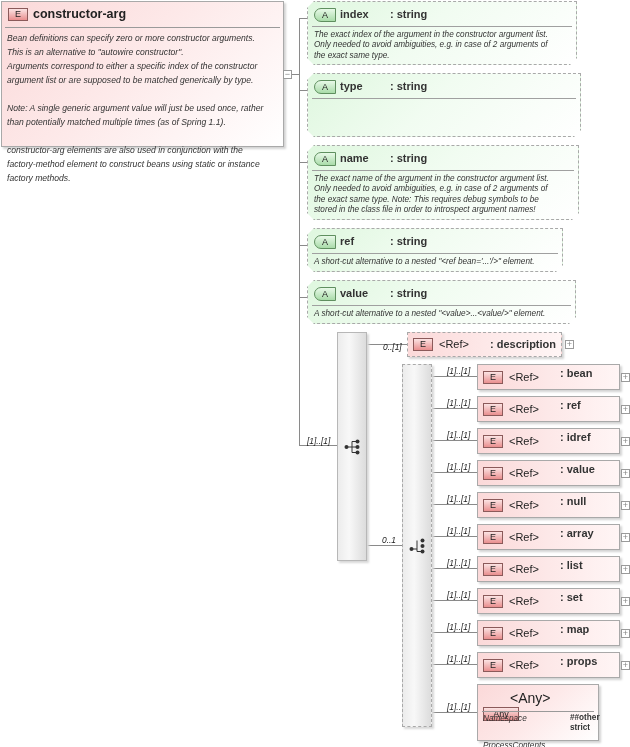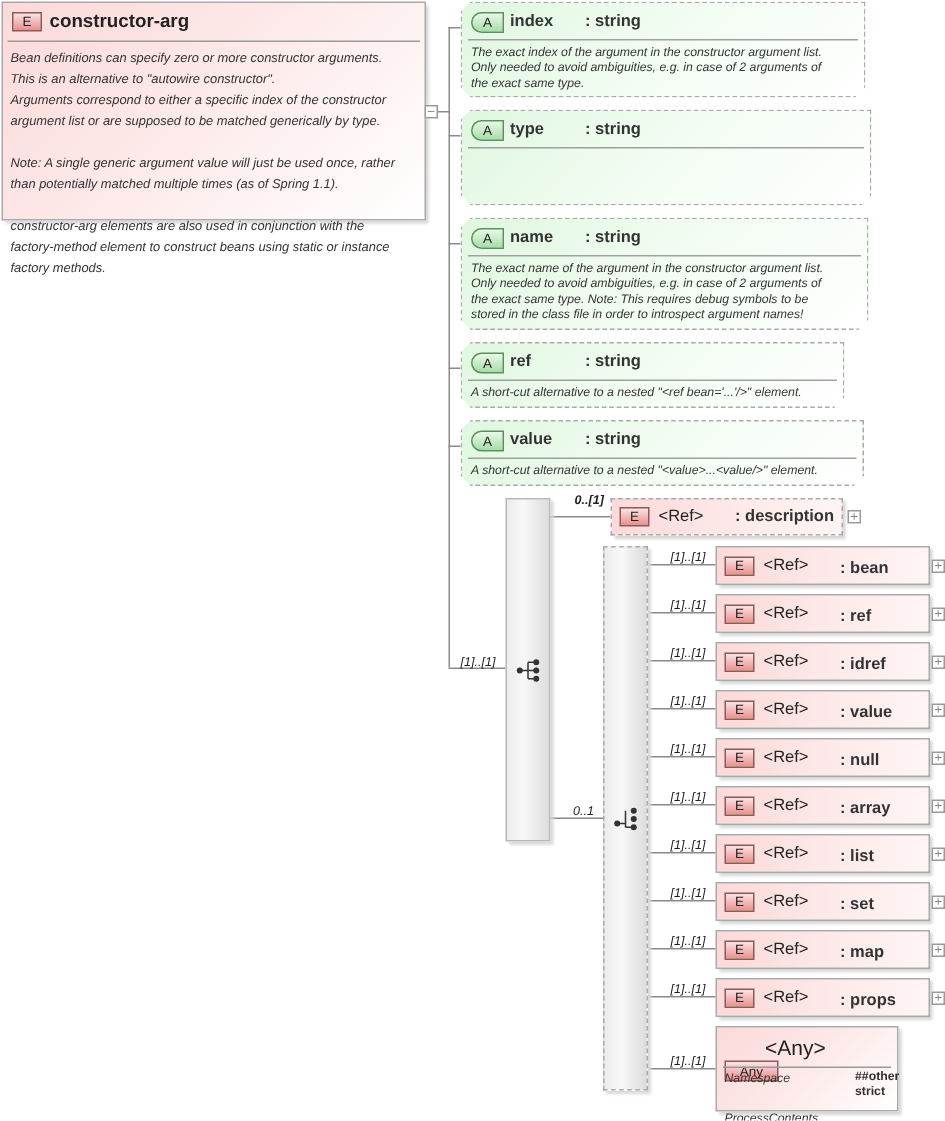--- a/index.html
+++ b/index.html
@@ -69,21 +69,21 @@
 
   
   .ref-box {
     position: absolute; width: 143px; height: 26px;
     border: 1px solid #a9a9a9;
     background: linear-gradient(90deg, #fbd9d9 0%, #fde8e8 50%, #fff5f5 100%);
     box-shadow: 2px 2px 2px #d4d4d4;
   }
   .ref-box.dashed { border-style: dashed; }
   .ref-label { position: absolute; left: 31px; top: 6px; font-size: 11px; color: #222; }
-  .ref-type { position: absolute; font-weight: bold; font-size: 11px; color: #333; top: 8px; }
+  .ref-type { position: absolute; font-weight: bold; font-size: 11px; color: #333; top: 2px; }
 
   .card { position: absolute; font-size: 8.4px; font-style: italic; color: #222; white-space: nowrap; }
 
   
   .any-box {
     position: absolute; left: 477px; top: 684px; width: 122px; height: 57px;
     border: 1px solid #a9a9a9;
     background: linear-gradient(135deg, #fbd9d9 0%, #fde9e9 50%, #ffffff 100%);
     box-shadow: 2px 2px 2px #d4d4d4;
   }
@@ -194,21 +194,21 @@
     <line x1="8" y1="2.5" x2="8" y2="13.5" stroke="#333" stroke-width="1"></line>
     <line x1="8" y1="2.5" x2="12" y2="2.5" stroke="#333" stroke-width="1"></line>
     <line x1="8" y1="8" x2="12" y2="8" stroke="#333" stroke-width="1"></line>
     <line x1="8" y1="13.5" x2="12" y2="13.5" stroke="#333" stroke-width="1"></line>
     <circle cx="13.5" cy="2.5" r="2" fill="#333"></circle>
     <circle cx="13.5" cy="8" r="2" fill="#333"></circle>
     <circle cx="13.5" cy="13.5" r="2" fill="#333"></circle>
   </svg>
 </div>
 
-<span class="card" style="left:383px; top:328px;font-weight:bold;">0..[1]</span>
+<span class="card" style="left:383px; top:342px;">0..[1]</span>
 <div class="ref-box dashed" style="left:407px; top:332px; width:155px; height:25px;">
   <span class="e-badge" style="left:5px; top:5px;">E</span>
   <span class="ref-label" style="top:5px;">&lt;Ref&gt;</span>
   <span class="ref-type" style="left:82px; top:5px;">: description</span>
 </div>
 <span class="expand-btn" style="left:565px; top:340px;">+</span>
 
 <span class="card" style="left:382px; top:535px;">0..1</span>
 <div class="choice-box">
   <svg class="comp-icon" width="18" height="16" viewBox="0 0 18 16" style="left:6px; top:173px;">

